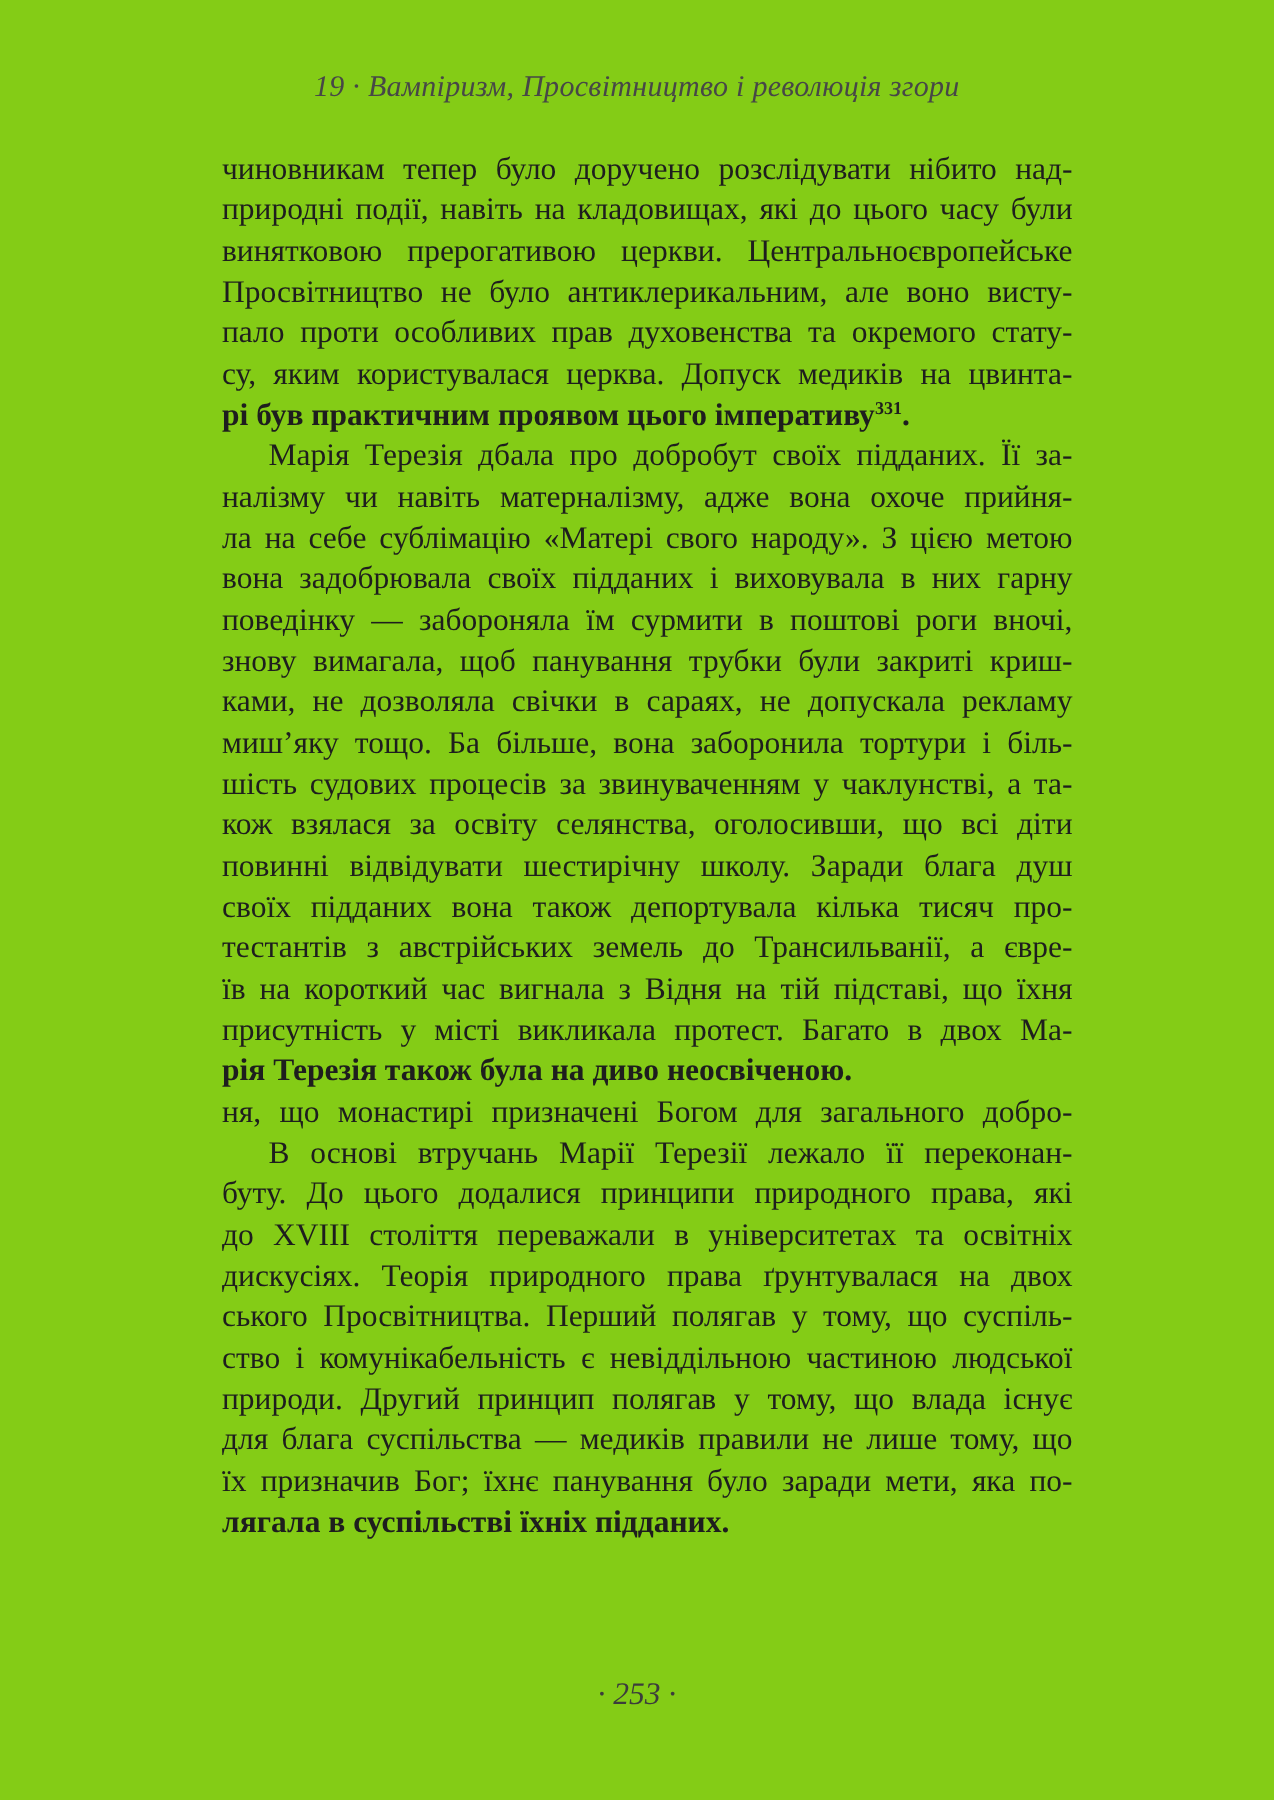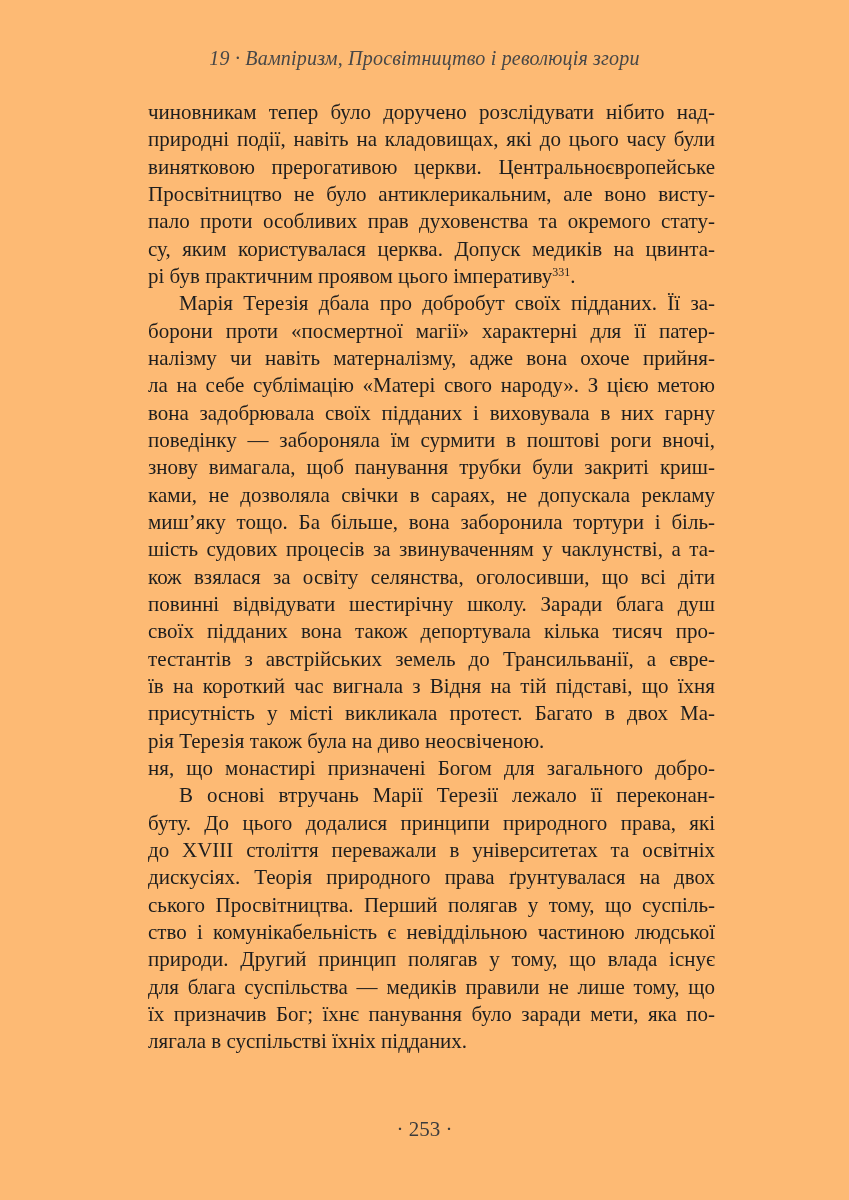--- a/index.html
+++ b/index.html
@@ -1,20 +1,20 @@
 <!DOCTYPE html>
 <html><head>
 <meta charset="utf-8">
 <style>
   html, body { margin: 0; padding: 0; background: #ffffff; }
   .page {
     position: relative;
     width: 849px;
     height: 1200px;
-    background: #fdba74;
+    background: #84cc16;
     overflow: hidden;
     font-family: "Liberation Serif", "DejaVu Serif", serif;
     color: #1e1e1e;
   }
   .running-header {
     position: absolute;
     top: 47px;
     left: 0;
     width: 100%;
     text-align: center;
@@ -28,34 +28,35 @@
     left: 148px;
     top: 99px;
     width: 567px;
   }
   .ln {
     font-size: 21px;
     line-height: 27.33px;
     text-align: justify;
     text-align-last: justify;
   }
-  .ln.end { text-align-last: left; }
+  .ln.end { text-align-last: left; font-weight: bold; }
   .ln.indent { text-indent: 31px; }
   sup.fn {
     font-size: 12px;
     line-height: 0;
     vertical-align: 7px;
     letter-spacing: 0;
   }
   .page-number {
     position: absolute;
     top: 1117px;
     left: 0;
     width: 100%;
     text-align: center;
+    font-style: italic;
     font-size: 21px;
     color: #3c3c3c;
   }
 </style>
 </head>
 <body>
 
 <div class="page">
 
   <div class="running-header">19 · Вампіризм, Просвітництво і революція згори</div>
@@ -67,21 +68,20 @@
       <div class="ln">природні події, навіть на кладовищах, які до цього часу були</div>
       <div class="ln">винятковою прерогативою церкви. Центральноєвропейське</div>
       <div class="ln">Просвітництво не було антиклерикальним, але воно висту-</div>
       <div class="ln">пало проти особливих прав духовенства та окремого стату-</div>
       <div class="ln">су, яким користувалася церква. Допуск медиків на цвинта-</div>
       <div class="ln end"><span>рі був практичним проявом цього імперативу</span><sup class="fn">331</sup><span>.</span></div>
     </div>
 
     <div>
       <div class="ln indent">Марія Терезія дбала про добробут своїх підданих. Її за-</div>
-      <div class="ln">борони проти «посмертної магії» характерні для її патер-</div>
       <div class="ln">налізму чи навіть матерналізму, адже вона охоче прийня-</div>
       <div class="ln">ла на себе сублімацію «Матері свого народу». З цією метою</div>
       <div class="ln">вона задобрювала своїх підданих і виховувала в них гарну</div>
       <div class="ln">поведінку — забороняла їм сурмити в поштові роги вночі,</div>
       <div class="ln">знову вимагала, щоб панування трубки були закриті криш-</div>
       <div class="ln">ками, не дозволяла свічки в сараях, не допускала рекламу</div>
       <div class="ln">миш’яку тощо. Ба більше, вона заборонила тортури і біль-</div>
       <div class="ln">шість судових процесів за звинуваченням у чаклунстві, а та-</div>
       <div class="ln">кож взялася за освіту селянства, оголосивши, що всі діти</div>
       <div class="ln">повинні відвідувати шестирічну школу. Заради блага душ</div>

